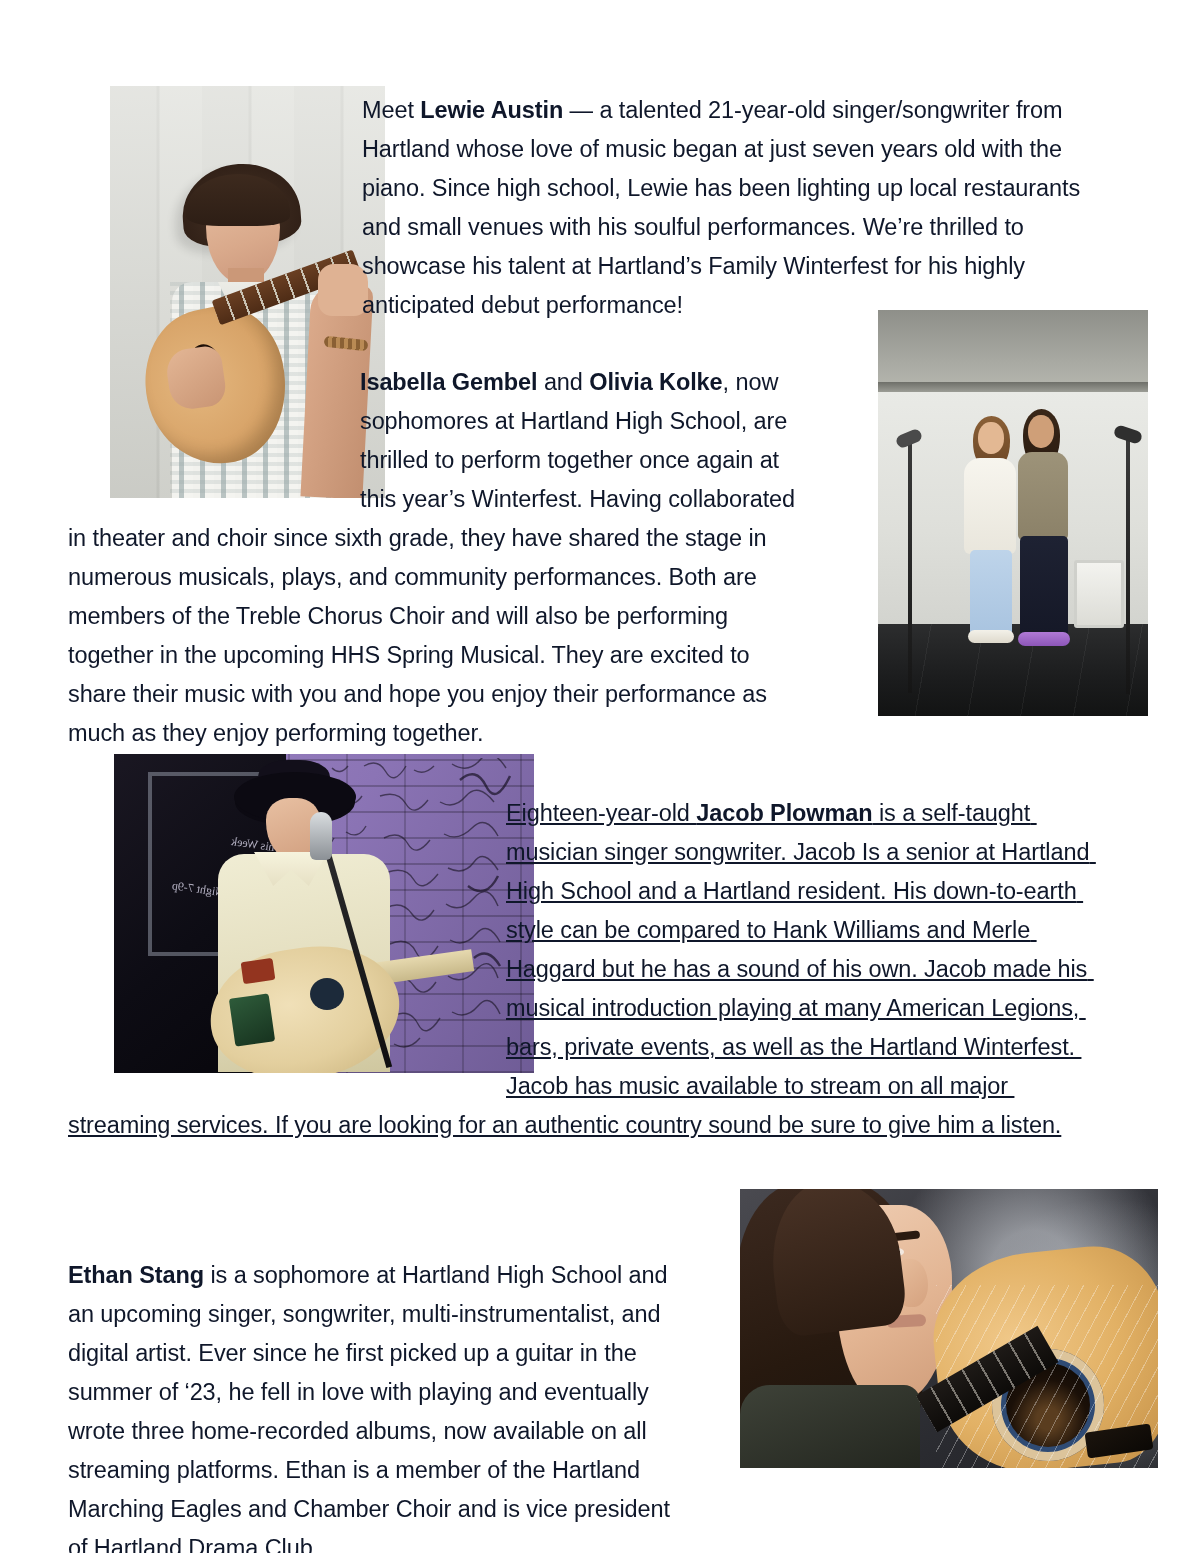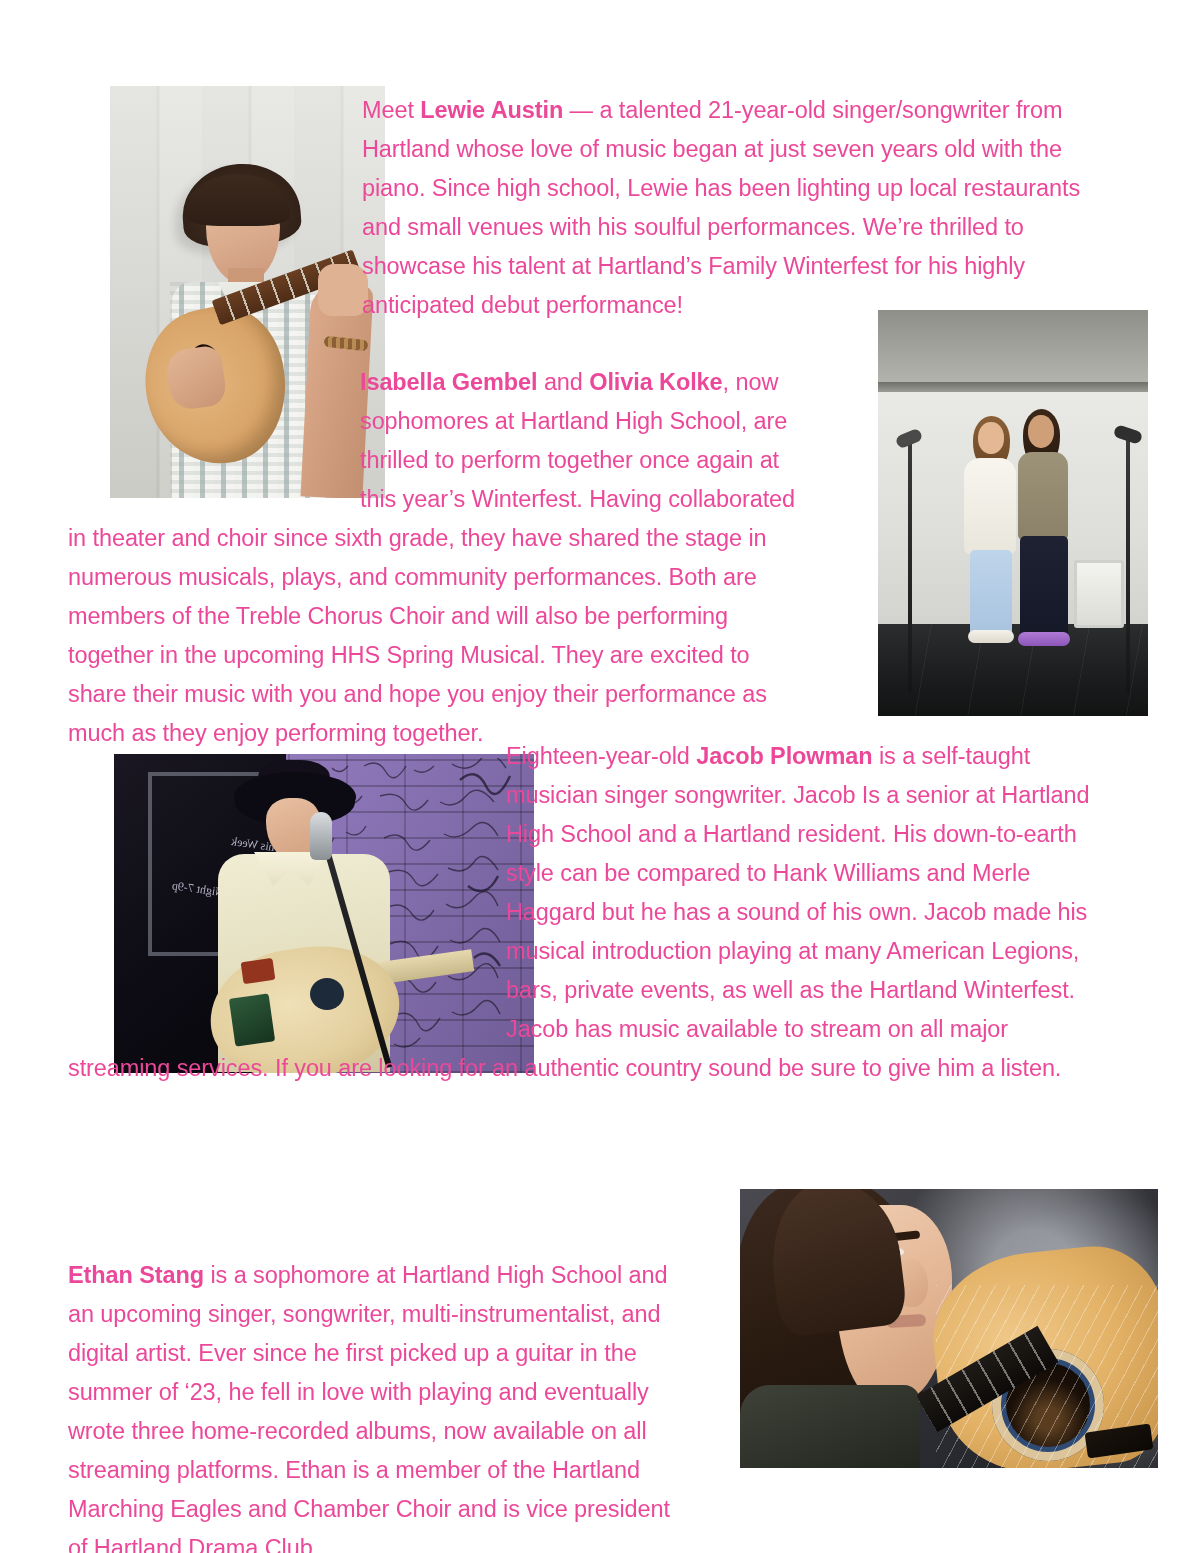--- a/index.html
+++ b/index.html
@@ -18,21 +18,21 @@
     background: #ffffff;
     overflow: hidden;
   }
 
   
   .doc-text {
     position: absolute;
     font-size: 23.5px;
     line-height: 39px;
     letter-spacing: -0.1px;
-    color: #ec4899;
+    color: #0f172a;
     text-align: left;
     white-space: pre-wrap;
   }
   .doc-text b { font-weight: 700; }
 
   
   #para-austin {
     left: 362px;
     top: 67px;
     width: 736px;
@@ -49,22 +49,23 @@
     height: 144px;
   }
   #para-duo-block .float-right-img-spacer {
     float: right;
     width: 302px;
     height: 362px;
   }
   
   #para-plowman-block {
     left: 68px;
-    top: 713px;
+    top: 770px;
     width: 1040px;
+    text-decoration: underline;
   }
   #para-plowman-block .float-left-img-spacer {
     float: left;
     width: 438px;
     height: 304px;
   }
   
   #para-stang {
     left: 68px;
     top: 1232px;

